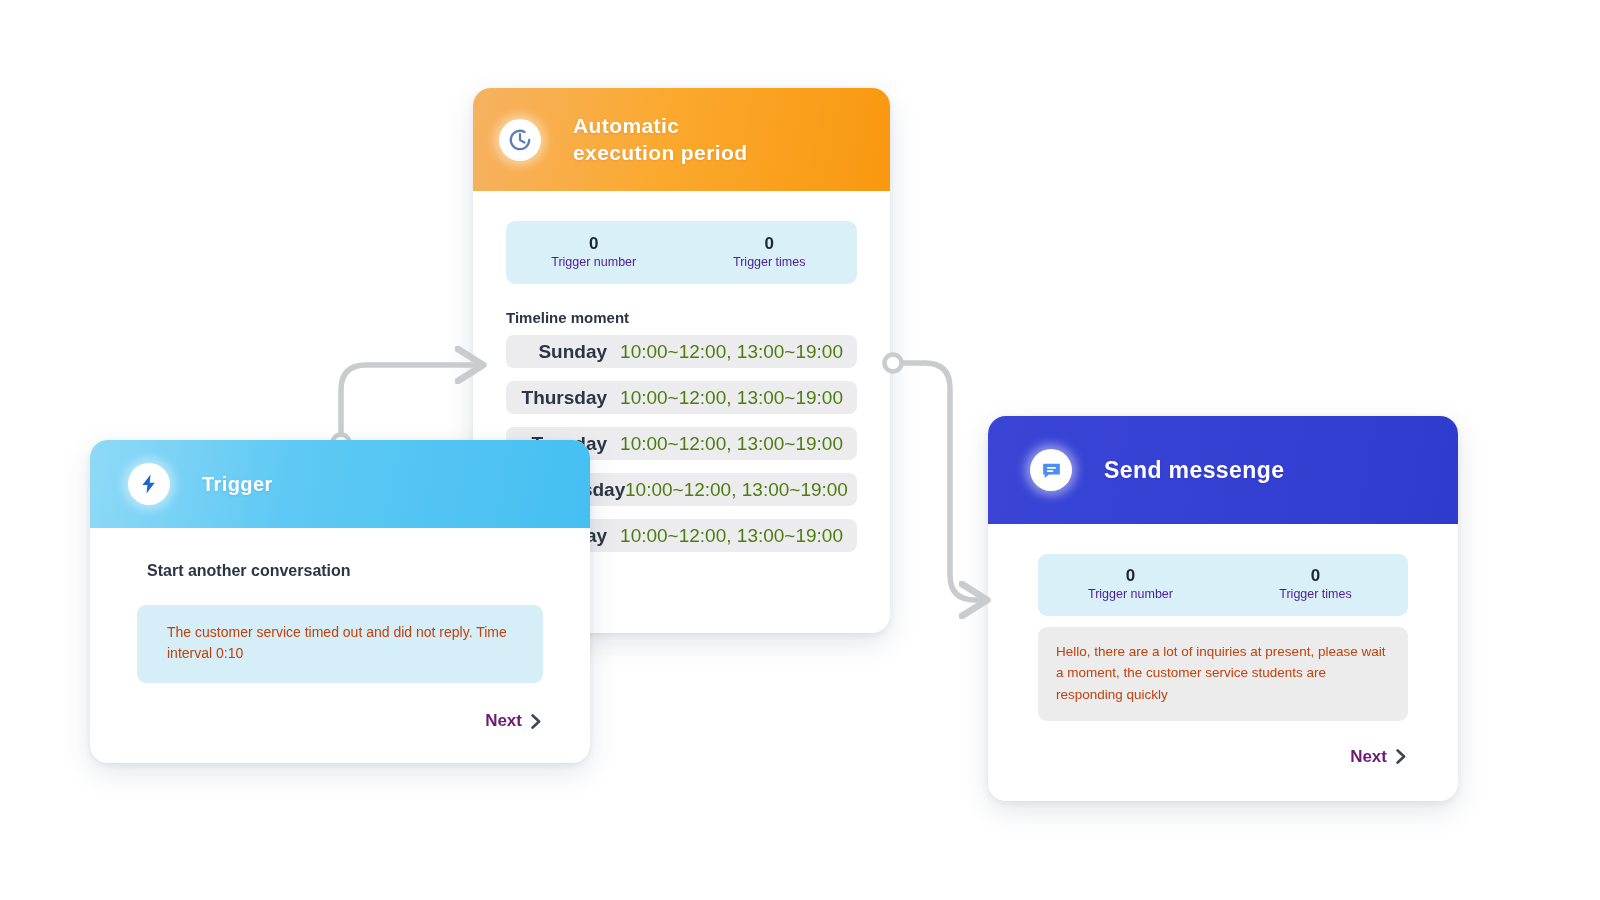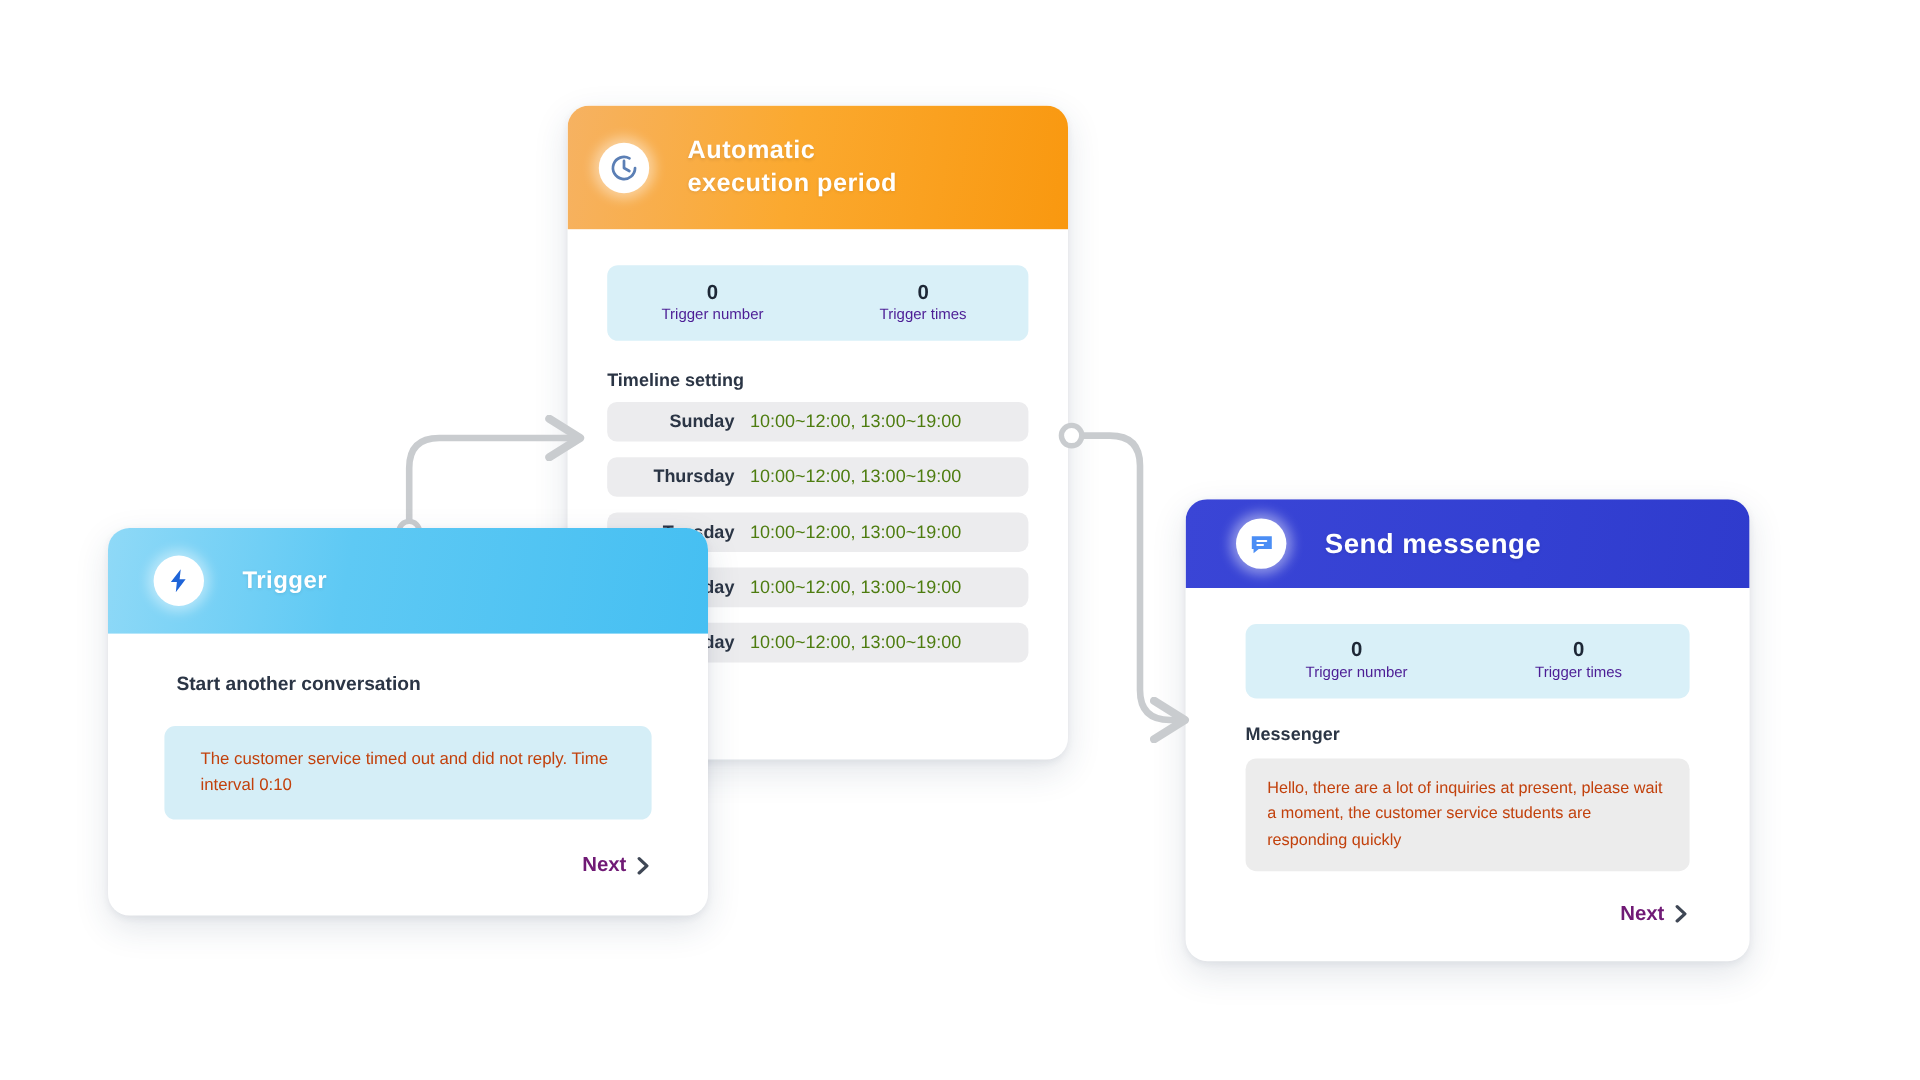--- a/index.html
+++ b/index.html
@@ -152,21 +152,21 @@
   }
   #card-auto .card-body { padding: 30px 33px 0 33px; }
   #card-auto .stats { height: 63px; padding-top: 12px; }
   #card-auto .stat-value { font-size: 17px; }
   #card-auto .stat-label { font-size: 12.5px; }
   #card-auto .section-title { font-size: 15px; margin: 25px 0 9px 0; }
   #card-auto .tl-row {
     height: 33px;
     margin-bottom: 13px;
     padding: 12px 14px;
-    font-size: 15px;
+    font-size: 19px;
   }
   #card-auto .tl-day { width: 92px; margin-right: 13px; }
 
   
   #card-trigger {
     left: 90px;
     top: 440px;
     width: 500px;
     height: 323px;
     z-index: 6;
@@ -189,21 +189,21 @@
 
   
   #card-send {
     left: 988px;
     top: 416px;
     width: 470px;
     height: 385px;
     z-index: 4;
   }
   #card-send .card-header {
-    height: 74px;
+    height: 108px;
     padding: 0 42px;
     background: linear-gradient(100deg, #3a45d6 0%, #3340d2 60%, #2f3bcd 100%);
   }
   #card-send .header-title { font-size: 23px; }
   #card-send .card-body { padding: 30px 50px 0 50px; }
   #card-send .stats { height: 62px; padding-top: 11px; }
   #card-send .stat-value { font-size: 17px; }
   #card-send .stat-label { font-size: 12.5px; }
   #card-send .section-title { font-size: 15px; margin: 22px 0 0 0; }
   #card-send .bubble {
@@ -257,21 +257,21 @@
         <div class="stat">
           <div class="stat-value">0</div>
           <div class="stat-label">Trigger number</div>
         </div>
         <div class="stat">
           <div class="stat-value">0</div>
           <div class="stat-label">Trigger times</div>
         </div>
       </div>
 
-      <div class="section-title">Timeline setting</div>
+      <div class="section-title">Timeline moment</div>
 
       <div class="tl-row">
         <span class="tl-day">Sunday</span>
         <span class="tl-time">10:00~12:00, 13:00~19:00</span>
       </div>
       <div class="tl-row">
         <span class="tl-day">Thursday</span>
         <span class="tl-time">10:00~12:00, 13:00~19:00</span>
       </div>
       <div class="tl-row">
@@ -308,21 +308,20 @@
         <div class="stat">
           <div class="stat-value">0</div>
           <div class="stat-label">Trigger number</div>
         </div>
         <div class="stat">
           <div class="stat-value">0</div>
           <div class="stat-label">Trigger times</div>
         </div>
       </div>
 
-      <div class="section-title">Messenger</div>
 
       <div class="bubble bubble-gray">Hello, there are a lot of inquiries at present, please wait a moment, the customer service students are responding quickly</div>
 
       <div class="next">
         <span>Next</span>
         <span class="chev">
           <svg width="13" height="15" viewBox="0 0 12 14" aria-hidden="true">
             <path d="M2.4 1.4 L8.4 7 L2.4 12.6" fill="none" stroke="#3f4755" stroke-width="2.5" stroke-linecap="round" stroke-linejoin="round"></path>
           </svg>
         </span>

